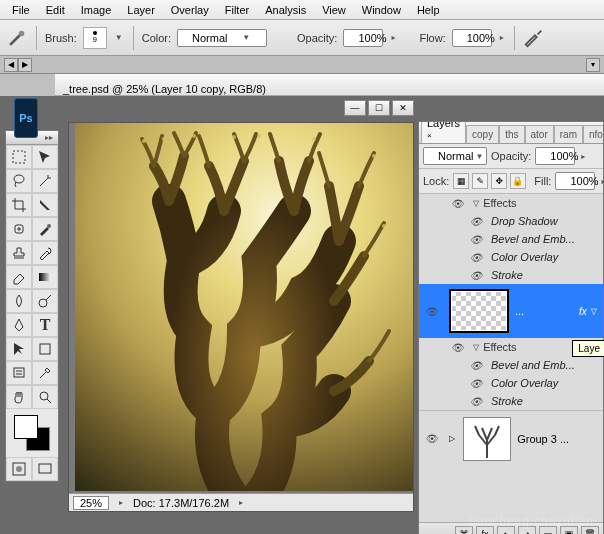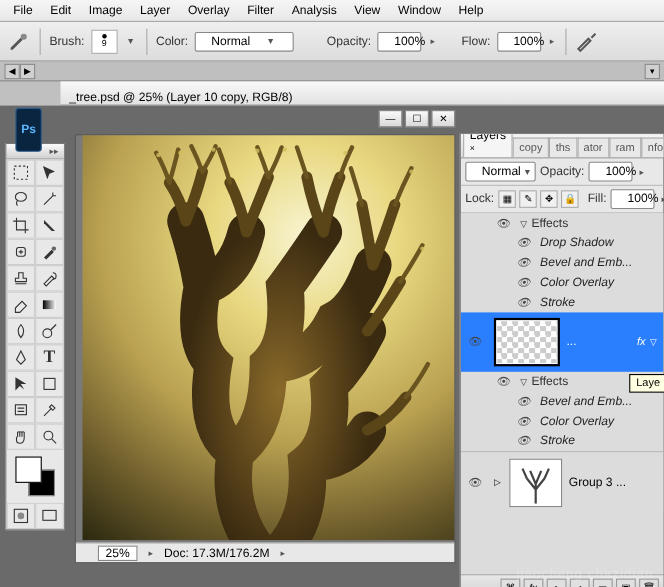--- a/index.html
+++ b/index.html
@@ -30,21 +30,21 @@
 .tool-grid { display: grid; grid-template-columns: 1fr 1fr; }
 .tool { height: 24px; border: 1px solid #ccc; display: flex; align-items: center; justify-content: center; background: #e8e8e8; font-size: 14px; color: #333; }
 .tool svg { width: 16px; height: 16px; }
 .swatches { height: 48px; position: relative; background: #e8e8e8; padding: 4px; }
 .sw-fg { width: 24px; height: 24px; background: #fff; border: 1px solid #000; position: absolute; left: 8px; top: 6px; }
 .sw-bg { width: 24px; height: 24px; background: #000; border: 1px solid #888; position: absolute; left: 20px; top: 18px; }
 
 .canvas { position: absolute; left: 68px; top: 122px; width: 346px; height: 390px; background: #7a7a7a; border: 1px solid #555; }
 .canvas-inner { position: absolute; left: 6px; top: 0; right: 0; bottom: 20px; background: radial-gradient(circle at 60% 25%, #f8f4d0 0%, #e8d880 25%, #b8a050 55%, #6a5a2a 80%, #2a2810 100%); overflow: hidden; }
 .tree { position: absolute; left: 50%; bottom: -20px; transform: translateX(-50%); }
-.canvas-status { position: absolute; left: 0; bottom: 0; right: 0; height: 18px; background: #e8e8e8; display: flex; align-items: center; padding: 0 20px; gap: 8px; border-top: 1px solid #999; }
+.canvas-status { position: absolute; left: 0; bottom: 0; right: 0; height: 18px; background: #e8e8e8; display: flex; align-items: center; padding: 0 4px; gap: 8px; border-top: 1px solid #999; }
 .zoom-field { background: #fff; border: 1px solid #888; padding: 0 6px; }
 
 .layers { position: absolute; right: 0; top: 121px; width: 186px; height: 424px; background: #e8e8e8; border: 1px solid #777; z-index: 3; display: flex; flex-direction: column; }
 .layers-tabs { height: 22px; background: linear-gradient(#f5f5f5,#dadada); display: flex; align-items: flex-end; border-bottom: 1px solid #999; padding: 0 2px; gap: 0; overflow: hidden; }
 .ltab { padding: 3px 5px; background: #e8e8e8; border: 1px solid #aaa; border-bottom: none; font-size: 10px; color: #555; }
 .ltab.active { background: #f5f5f5; color: #000; }
 .layers-opts { display: flex; align-items: center; padding: 3px 4px; gap: 4px; border-bottom: 1px solid #bbb; }
 .layers-opts .dropdown { width: 64px; }
 .layers-lock { display: flex; align-items: center; padding: 3px 4px; gap: 4px; border-bottom: 1px solid #bbb; }
 .lock-icons { display: flex; gap: 3px; }

